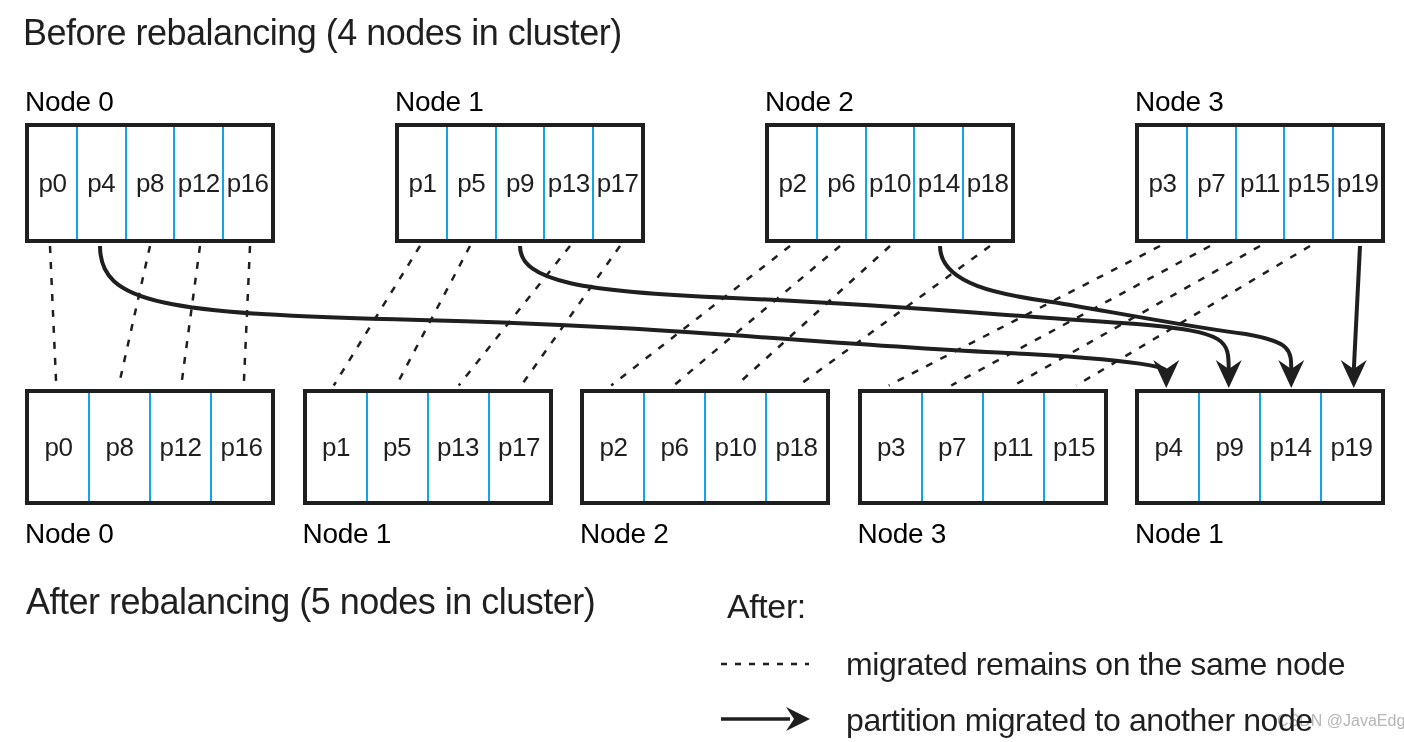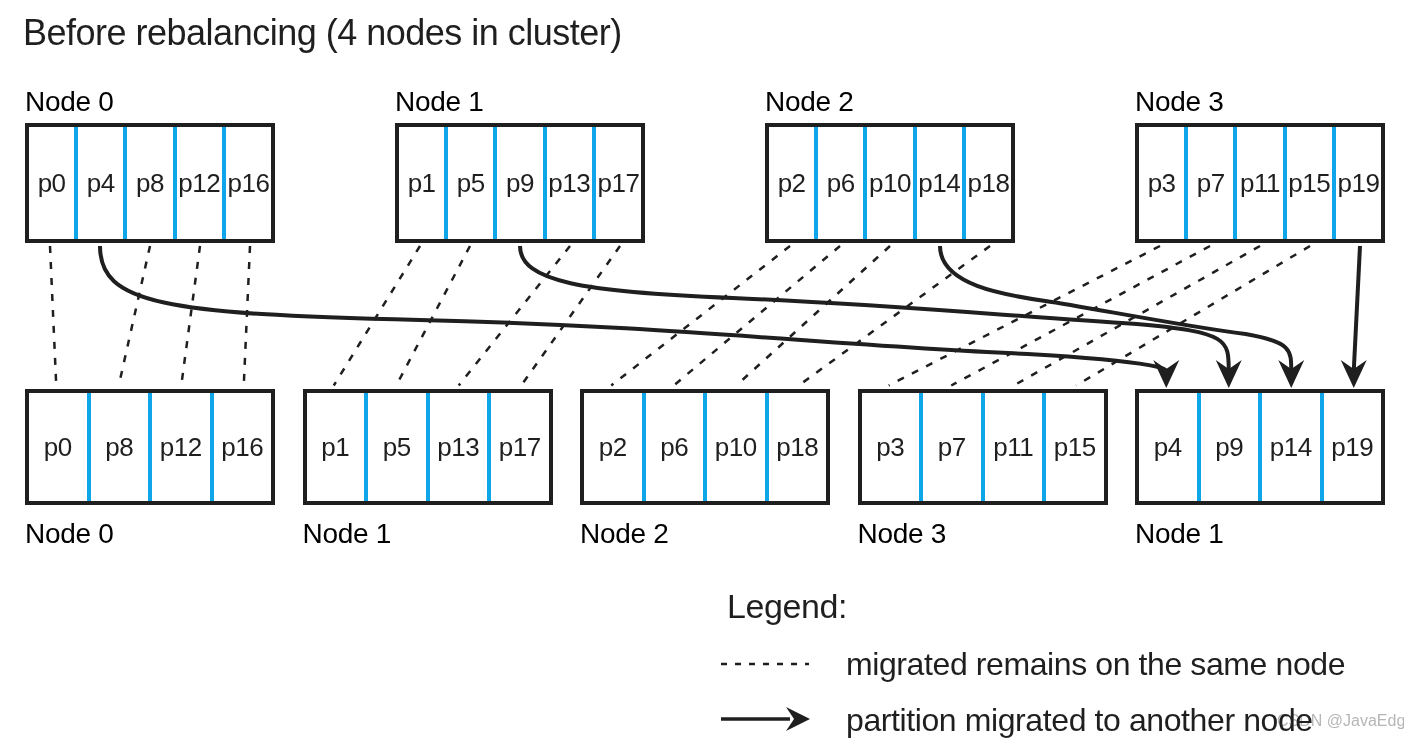--- a/index.html
+++ b/index.html
@@ -13,21 +13,21 @@
   }
   .node-label{
     font-size:28px;letter-spacing:-0.3px;white-space:nowrap;color:#000000;
   }
   .node-box{
     position:absolute;box-sizing:border-box;border:4px solid #1f1f1f;background:#ffffff;
     display:flex;flex-direction:row;
   }
   .partition-cell{
     flex:1 1 0;display:flex;align-items:center;justify-content:center;
-    font-size:26px;letter-spacing:-0.5px;border-right:4px solid #0ea5e9;
+    font-size:26px;letter-spacing:-0.5px;border-right:2px solid #0ea5e9;
     overflow:hidden;
   }
   .partition-cell:last-child{border-right:none;}
   #connections{position:absolute;left:0;top:0;}
   .legend-title{font-size:34px;letter-spacing:-0.4px;white-space:nowrap;}
   .legend-label{font-size:32px;letter-spacing:-0.4px;white-space:nowrap;}
   .watermark{font-size:16px;color:#b6b6b6;white-space:nowrap;}
 </style>
 </head>
 <body>
@@ -55,20 +55,21 @@
       <polygon points="1166.25,388 1153.25,360 1166.25,369 1179.25,360" fill="#1f1f1f"></polygon>
       <path d="M 520 246 C 520 282, 584 292, 732.625 298 S 1009.0374999999999 316, 1136.6125 324 C 1228.75 332, 1228.75 340, 1228.75 371" fill="none" stroke="#1f1f1f" stroke-width="4"></path>
       <polygon points="1228.75,388 1215.75,360 1228.75,369 1241.75,360" fill="#1f1f1f"></polygon>
       <path d="M 940 246 C 940 285, 1004 295, 1045.375 301 S 1182.3625000000002 326, 1245.5875 334 C 1291.25 342, 1291.25 350, 1291.25 371" fill="none" stroke="#1f1f1f" stroke-width="4"></path>
       <polygon points="1291.25,388 1278.25,360 1291.25,369 1304.25,360" fill="#1f1f1f"></polygon>
       <path d="M 1360 246 L 1353.75 371" fill="none" stroke="#1f1f1f" stroke-width="4"></path>
       <polygon points="1353.75,388 1340.75,360 1353.75,369 1366.75,360" fill="#1f1f1f"></polygon>
     </svg>
 
   <div class="abs section-title" style="left:23px;top:12px;">Before rebalancing (4 nodes in cluster)</div>
+  <div class="abs section-title" style="left:26px;top:581px;">After rebalancing (5 nodes in cluster)</div>
 
   <div id="before-row">
       <div class="abs node-label" style="left: 25px; top: 86px;">Node 0</div>
       <div class="node-box" style="left: 25px; top: 123px; width: 250px; height: 120px;">
         <div class="partition-cell">p0</div>
         <div class="partition-cell">p4</div>
         <div class="partition-cell">p8</div>
         <div class="partition-cell">p12</div>
         <div class="partition-cell">p16</div>
       </div>
@@ -131,21 +132,21 @@
         <div class="partition-cell">p4</div>
         <div class="partition-cell">p9</div>
         <div class="partition-cell">p14</div>
         <div class="partition-cell">p19</div>
       </div>
     </div>
 
   <div class="abs watermark" style="left:1277px;top:712px;">CSDN @JavaEdge.</div>
 
   <div>
-    <div class="abs legend-title" style="left:727px;top:587px;">Legend:</div>
+    <div class="abs legend-title" style="left:727px;top:587px;">After:</div>
 
     <div class="abs" style="left:720px;top:652px;">
       <svg width="90" height="24" viewBox="0 0 90 24">
         <line x1="1" y1="12" x2="89" y2="12" stroke="#1f1f1f" stroke-width="2.6" stroke-dasharray="6 8"></line>
       </svg>
     </div>
     <div class="abs legend-label" style="left:846px;top:646px;">migrated remains on the same node</div>
 
     <div class="abs" style="left:720px;top:705px;">
       <svg width="92" height="28" viewBox="0 0 92 28">

